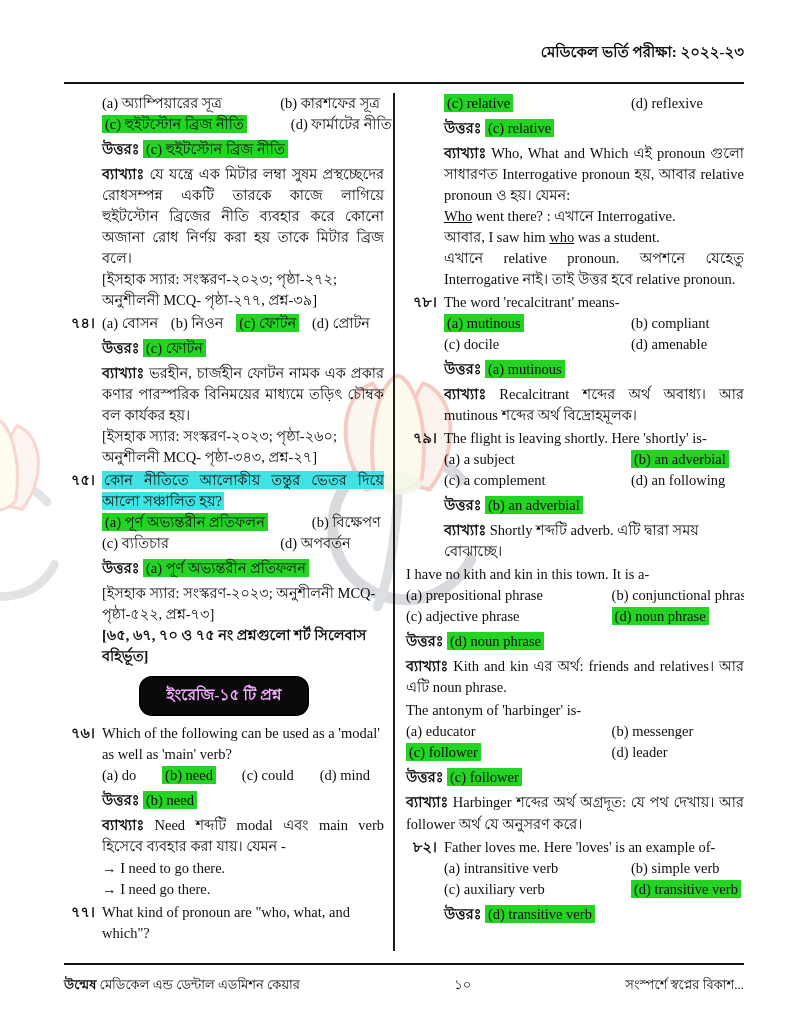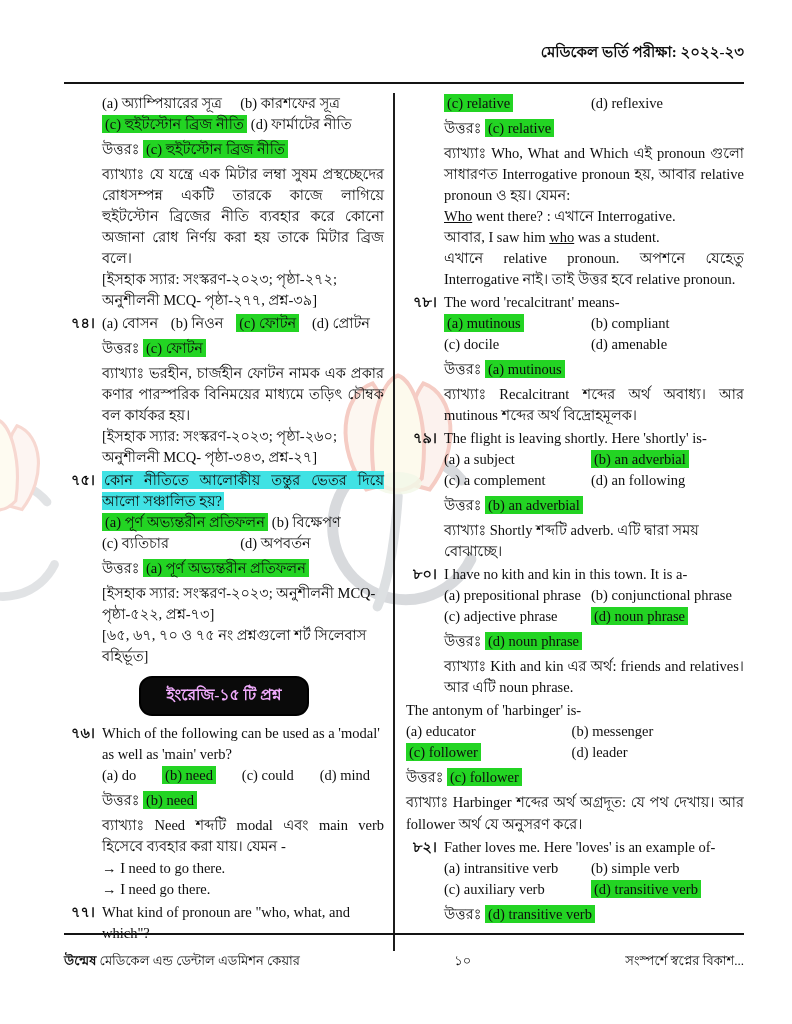--- a/index.html
+++ b/index.html
@@ -17,36 +17,36 @@
   .columns{display:flex;align-items:stretch;margin-top:9px;height:858px;overflow:hidden;}
   .col-left{width:320px;flex:0 0 320px;}
   .vline{width:2px;background:#1c1c1c;margin:0 11px 0 9px;}
   .col-right{flex:1;min-width:0;}
   .block{display:flex;margin:0 0 2px 0;}
   .qnum{flex:0 0 38px;font-weight:bold;font-size:14.5px;line-height:1.5;text-align:center;}
   .qbody{flex:1;min-width:0;}
   .line{font-size:14.5px;line-height:1.45;}
   .just{text-align:justify;}
   .ans{margin:4px 0 4px 0;}
-  .optrow{display:flex;}
+  .optrow{display:flex;gap:40px;}
   .optrow .cell{flex:0 0 auto;min-width:49%;padding-right:4px;box-sizing:border-box;}
   .optrow4{display:flex;justify-content:space-between;padding-right:14px;}
   .optrow4 .cell{flex:0 0 auto;min-width:0;}
-  .s-b{font-weight:normal;}
+  .s-b{font-weight:bold;}
   .s-g{background:var(--hl-g,#23d423);padding:1px 3px;}
   .s-c{background:var(--hl-c,#40e2e4);padding:1px 2px;}
   .s-u{text-decoration:underline;margin-top:21px;}
   .badge-wrap{display:flex;justify-content:center;margin:9px 0 7px 0;}
   .badge{
     background:#0a0a0a;color:#f0abfc;font-weight:bold;font-size:15.5px;
     padding:5px 25px;border-radius:13px;border:2px solid #000;
   }
   .footer{
-    position:absolute;left:64px;right:48px;bottom:52px;z-index:2;
-    border-top:2.5px solid #141414;padding-top:16px;
+    position:absolute;left:64px;right:48px;bottom:28px;z-index:2;
+    border-top:2.5px solid #141414;padding-top:10px;
     display:flex;justify-content:space-between;align-items:baseline;
     font-size:13px;
   }
   .footer .fl .brand{font-weight:bold;}
   .watermark{position:absolute;z-index:1;pointer-events:none;}
   .wm-main{left:303px;top:366px;width:190px;opacity:.55;}
   .wm-edge{left:-78px;top:412px;width:150px;opacity:.42;}
 </style>
 </head>
 <body>
@@ -188,21 +188,20 @@
               </div>
               <div class="line optrow">
                 <div class="cell"><span>(c) a complement</span></div>
                 <div class="cell"><span>(d) an following</span></div>
               </div>
               <div class="line ans"><span class="s-b">উত্তরঃ </span><span class="s-g">(b) an adverbial</span></div>
               <div class="line"><span class="s-b">ব্যাখ্যাঃ </span><span>Shortly শব্দটি adverb. এটি দ্বারা সময় বোঝাচ্ছে।</span></div>
             </div>
           </div>
           <div class="block">
-            <div class="qnum">৮০।</div>
             <div class="qbody">
               <div class="line"><span>I have no kith and kin in this town. It is a-</span></div>
               <div class="line optrow">
                 <div class="cell"><span>(a) prepositional phrase</span></div>
                 <div class="cell"><span>(b) conjunctional phrase</span></div>
               </div>
               <div class="line optrow">
                 <div class="cell"><span>(c) adjective phrase</span></div>
                 <div class="cell"><span class="s-g">(d) noun phrase</span></div>
               </div>

